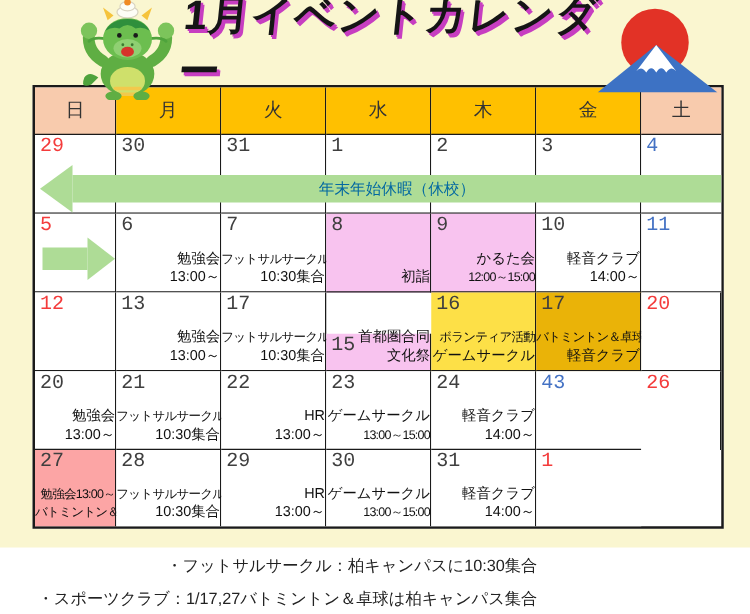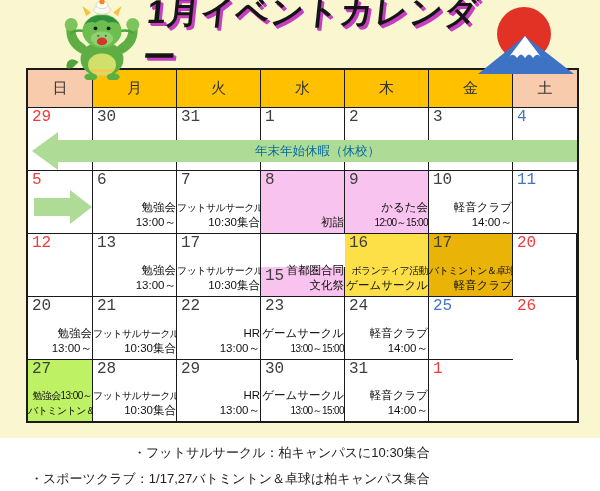--- a/index.html
+++ b/index.html
@@ -245,26 +245,26 @@
         </div>
       </div>
       <div class="cell">
         <span class="date">24</span>
         <div class="evs">
           <span class="ev">軽音クラブ</span>
           <span class="ev">14:00～</span>
         </div>
       </div>
       <div class="cell c7">
-        <span class="date blue">25</span>
+        <span class="date blue">43</span>
       </div>
       <div class="cell r5">
         <span class="date red">26</span>
       </div>
-      <div class="cell r5" style="background: #bef264;">
+      <div class="cell r5" style="background: #fca5a5;">
         <span class="date">27</span>
         <div class="evs">
           <span class="ev long">勉強会13:00～</span>
           <span class="ev long">バトミントン＆卓球</span>
         </div>
       </div>
       <div class="cell r5">
         <span class="date">28</span>
         <div class="evs">
           <span class="ev long">フットサルサークル</span>

